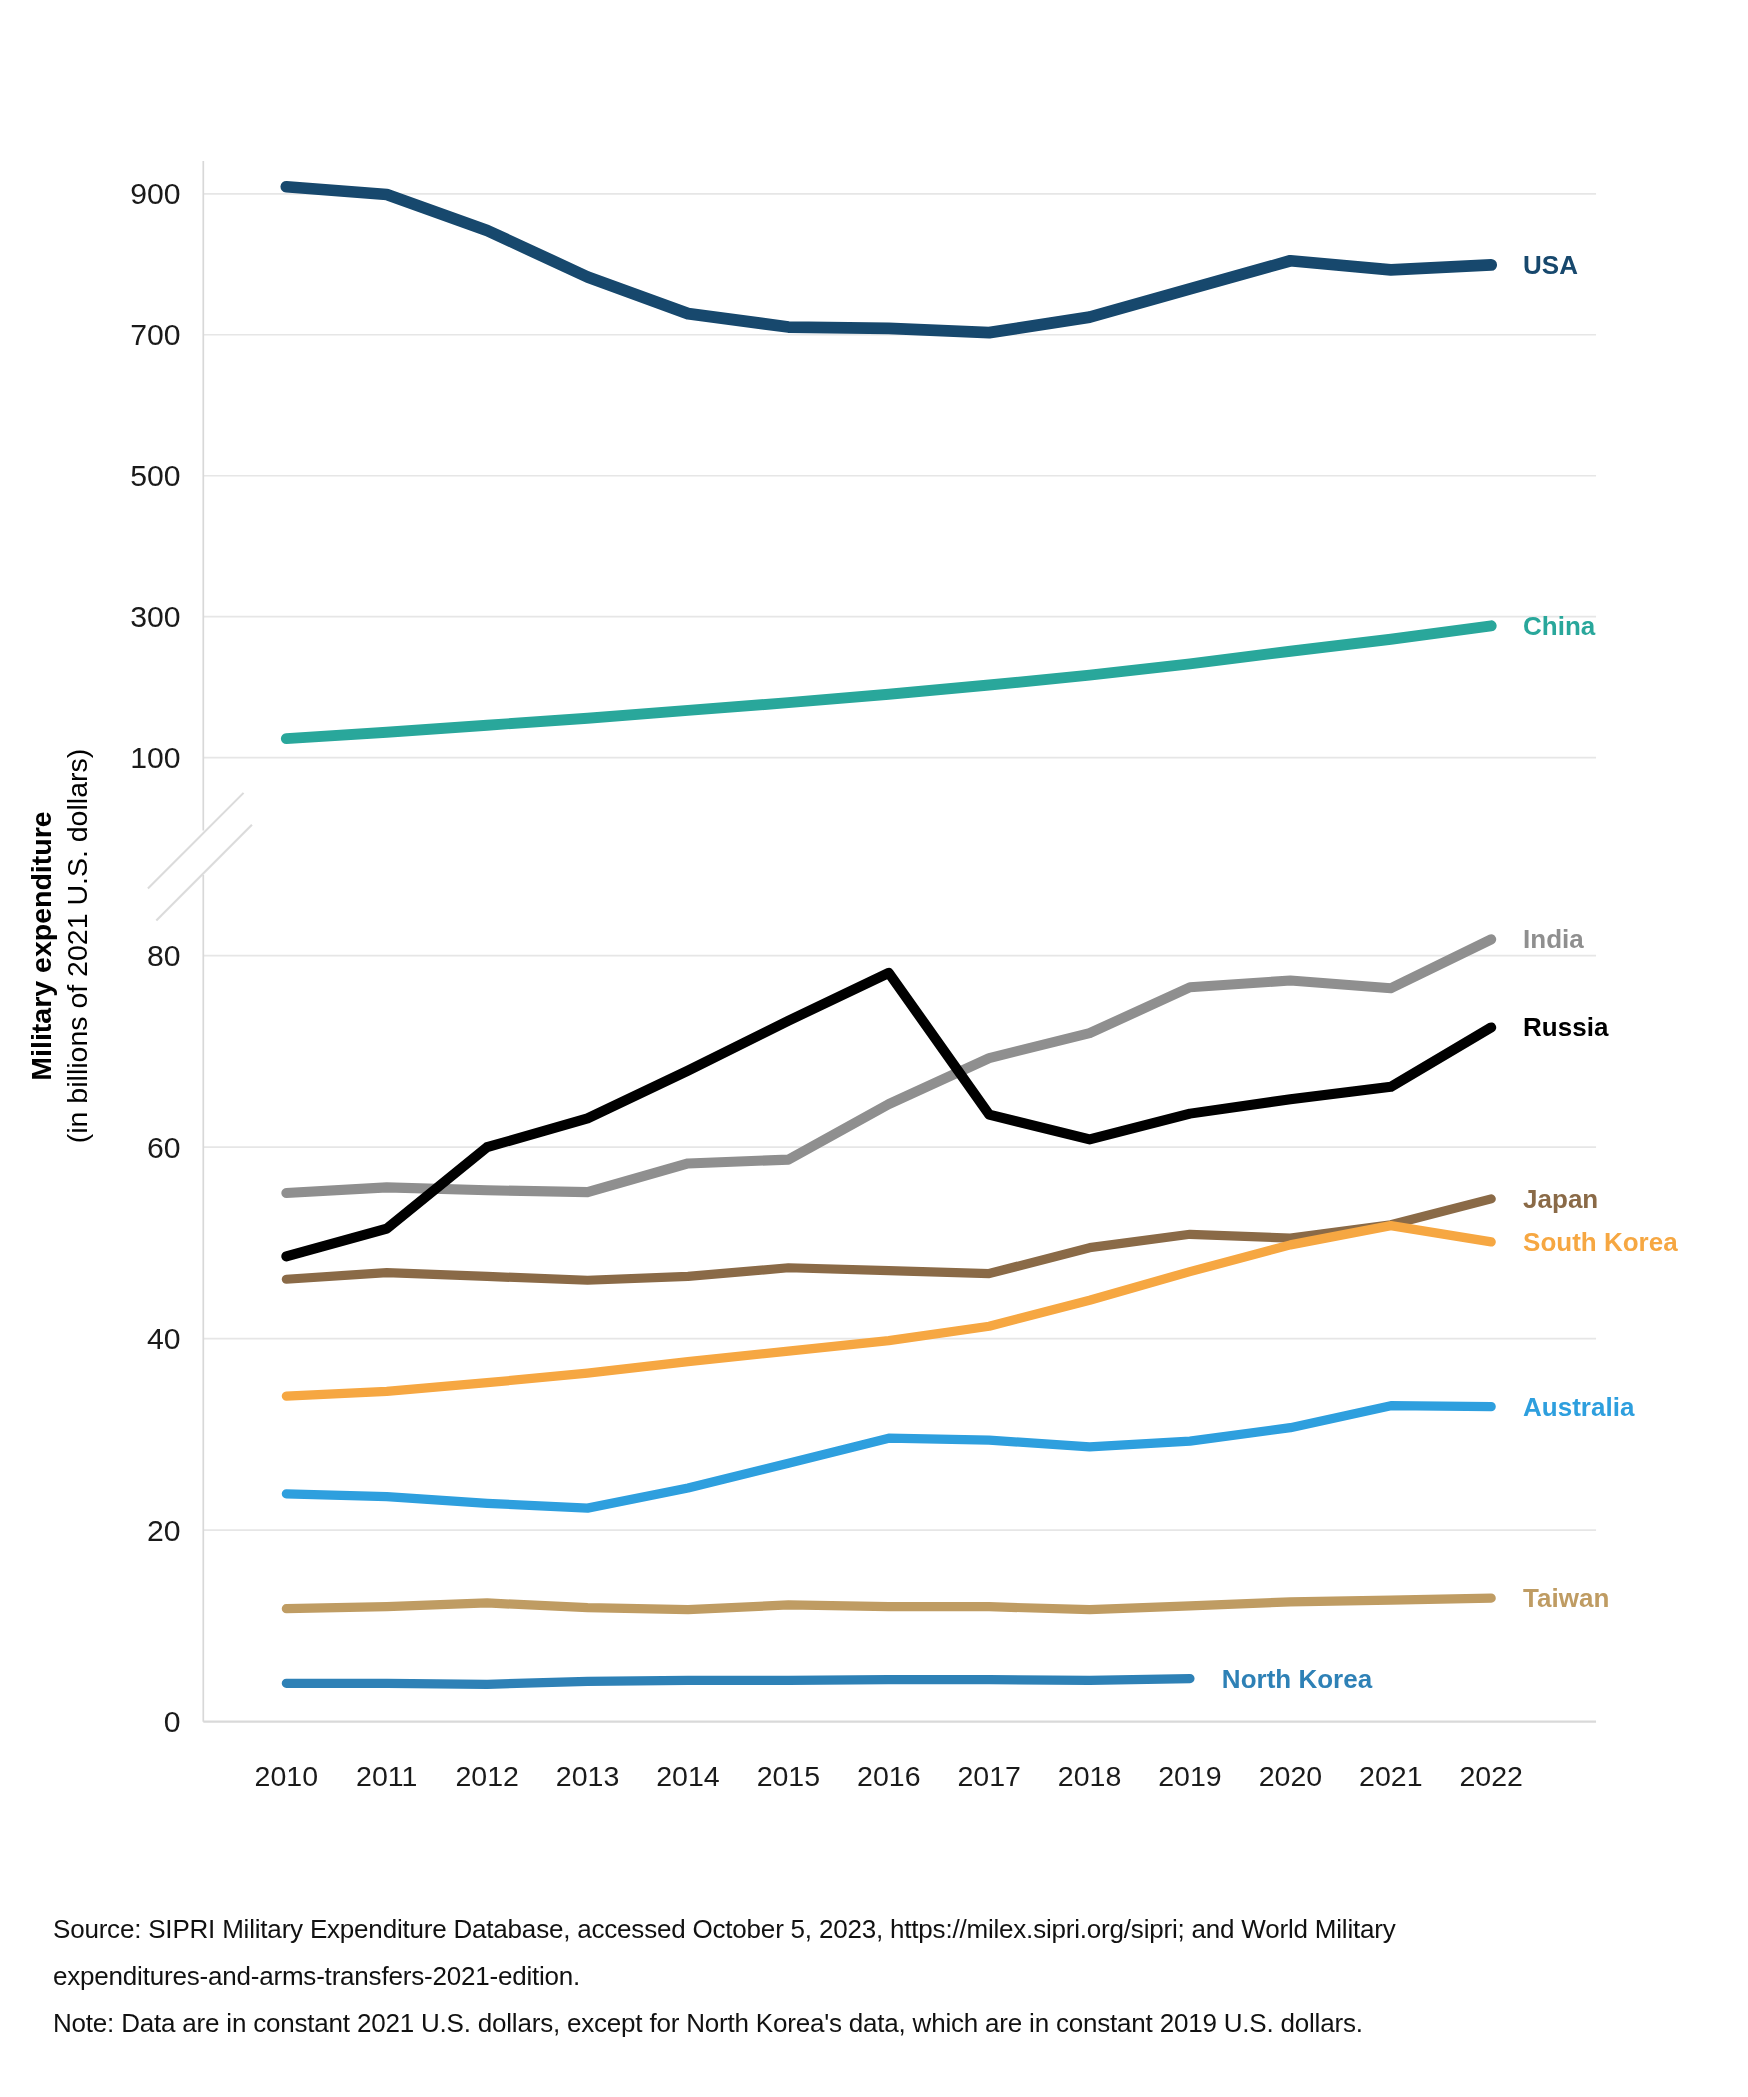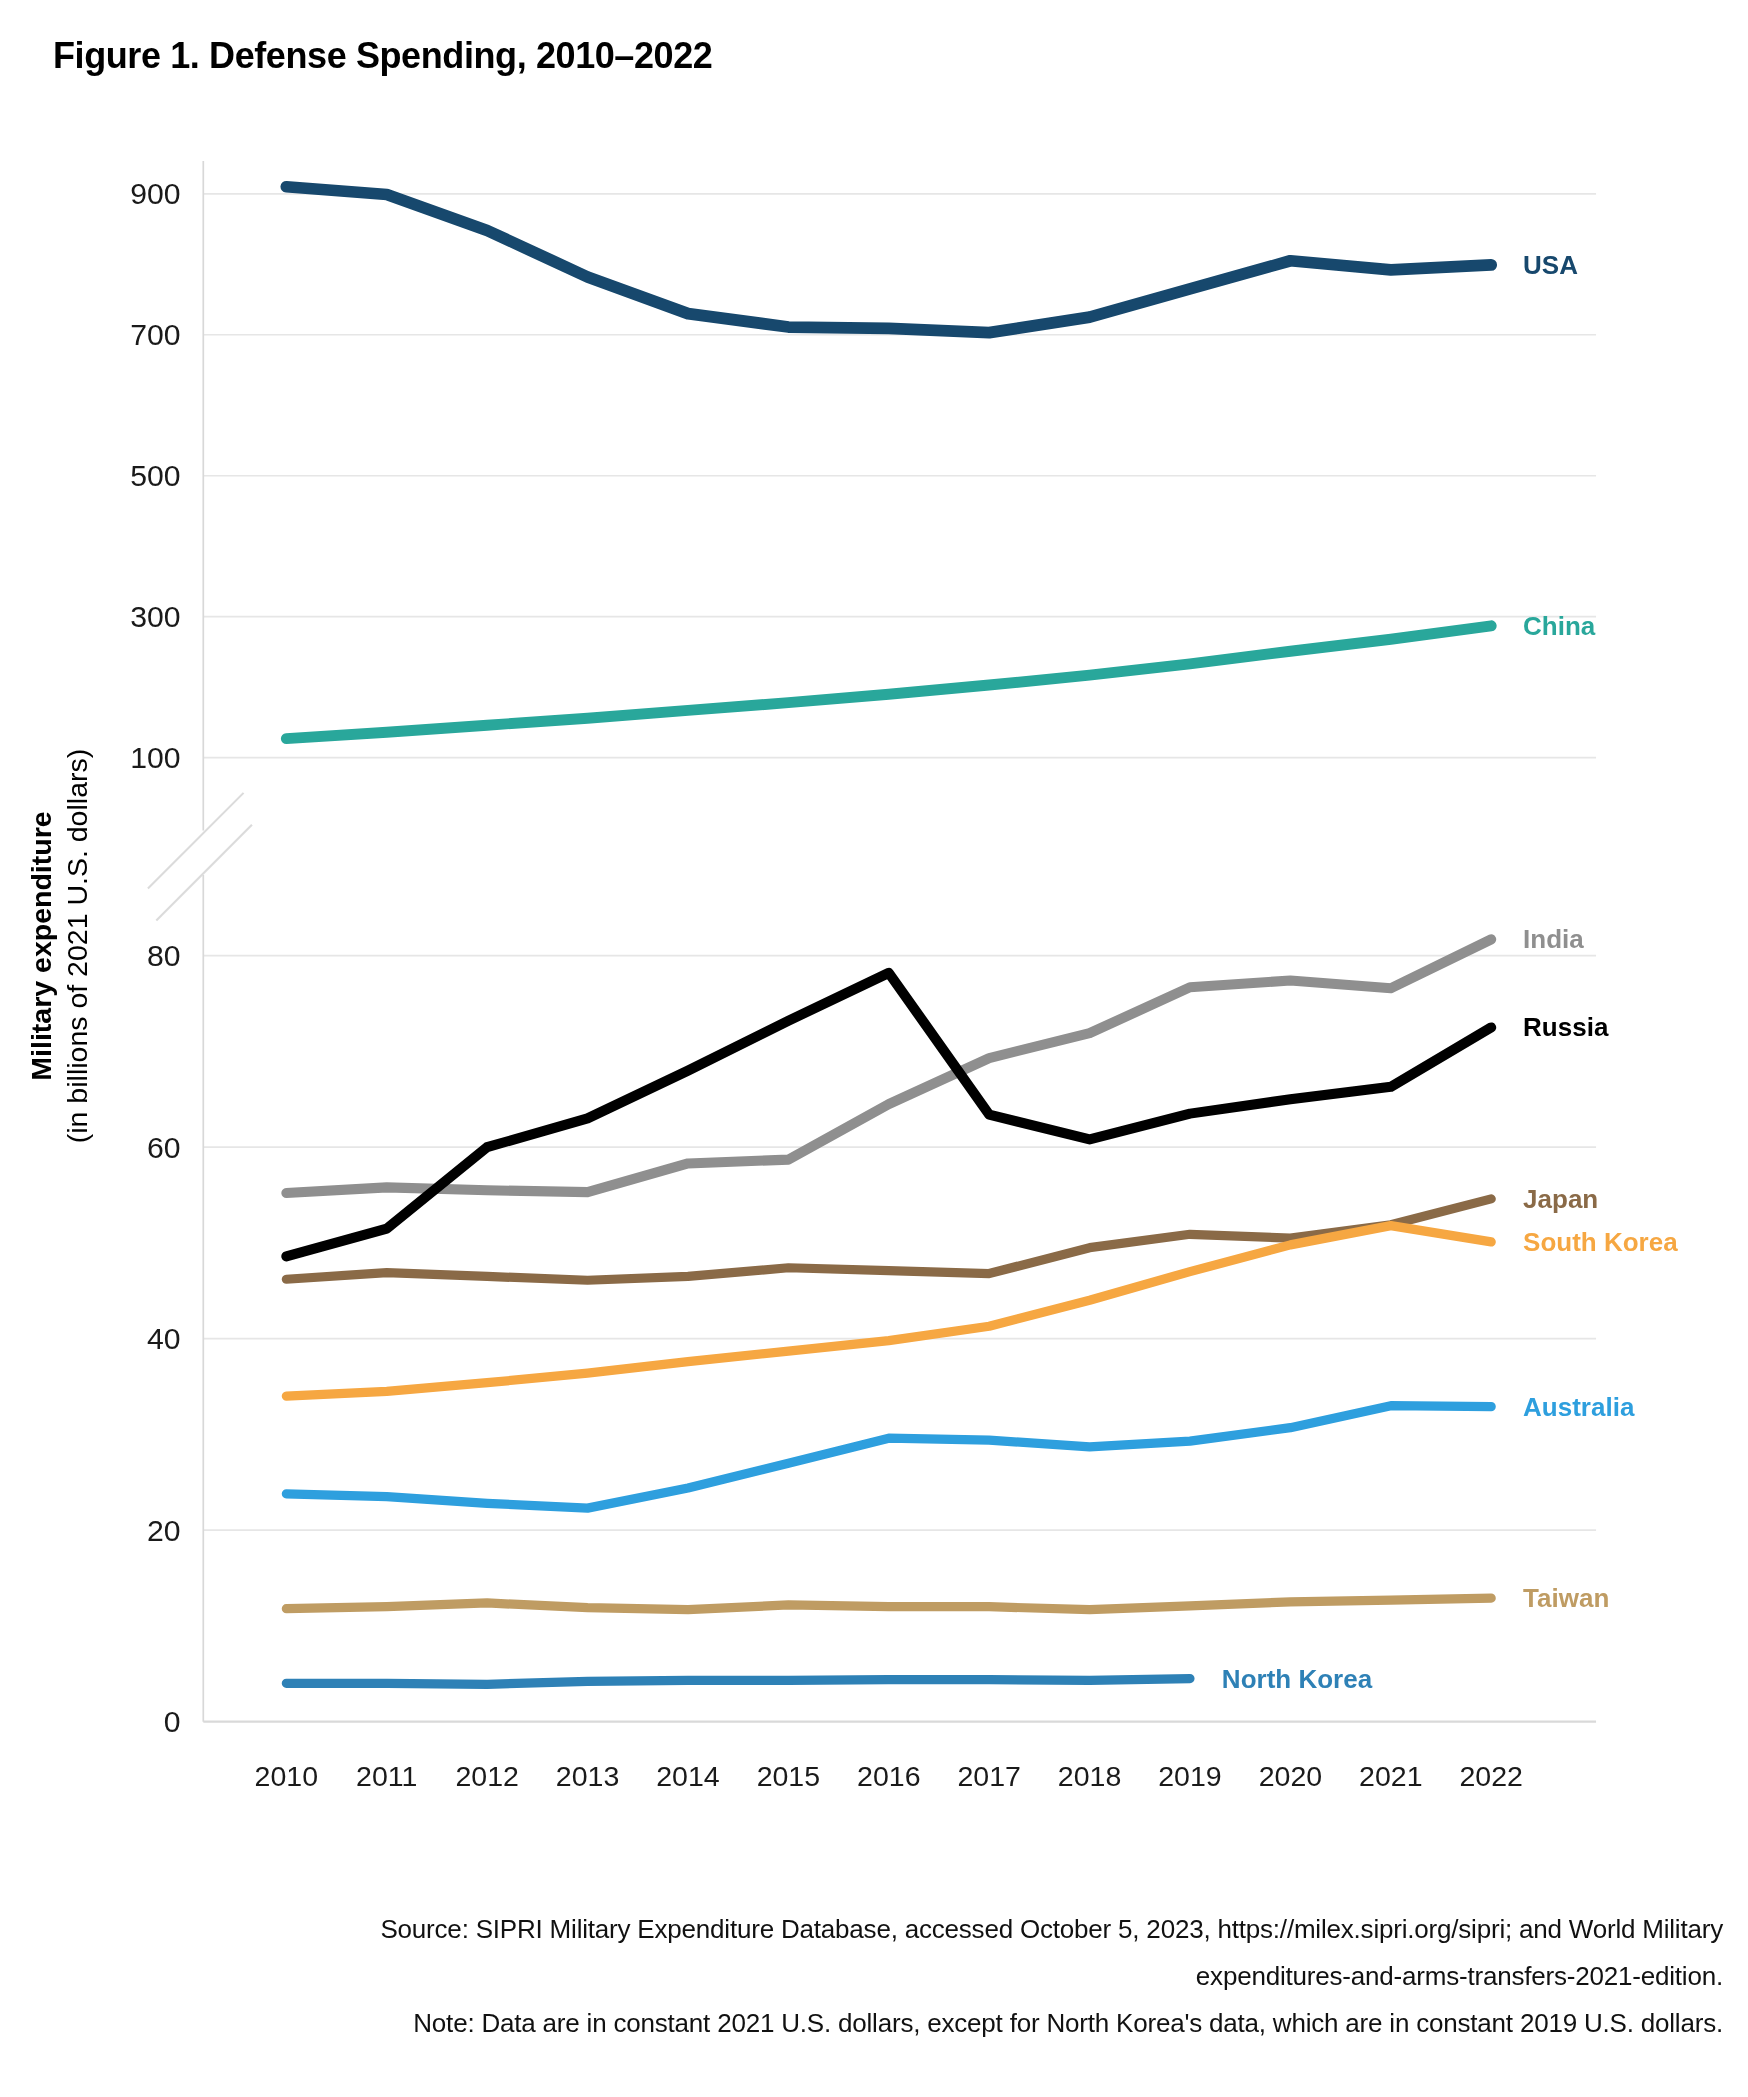--- a/index.html
+++ b/index.html
@@ -4,27 +4,26 @@
 <style>
   html,body{margin:0;padding:0;background:#ffffff;}
   body{font-family:"Liberation Sans", sans-serif;}
   .page{position:relative;width:1749px;height:2098px;background:#fff;overflow:hidden;}
   .chart-title{position:absolute;left:53px;top:35px;font-size:36px;font-weight:bold;color:#000;letter-spacing:-0.4px;}
   .chart-svg{position:absolute;left:0;top:0;}
   .y-axis-title{position:absolute;left:60px;top:946px;transform:translate(-50%,-50%) rotate(-90deg);white-space:nowrap;text-align:center;line-height:1.25;}
   .y-axis-title .t1{font-size:28.5px;font-weight:bold;color:#000;}
   .y-axis-title .t2{font-size:28.5px;color:#000;}
   .footer{position:absolute;left:53px;top:1906px;width:1670px;color:#111;}
-  .footer div{font-size:26px;line-height:47px;letter-spacing:-0.2px;text-align:right;}
+  .footer div{font-size:26px;line-height:47px;letter-spacing:-0.2px;}
 </style>
 </head>
 <body>
 
 <div class="page">
-  <div class="chart-title">Figure 1. Defense Spending, 2010–2022</div>
 
   <svg class="chart-svg" id="chart" width="1749" height="1871" viewBox="0 0 2084 2230">
       <line x1="242" y1="903" x2="1902" y2="903" stroke="#E6E6E6" stroke-width="2"></line>
       <text x="215" y="903" font-family="&quot;Liberation Sans&quot;, sans-serif" font-size="36" fill="#1a1a1a" text-anchor="end" dominant-baseline="central" font-weight="normal">100</text>
       <line x1="242" y1="735" x2="1902" y2="735" stroke="#E6E6E6" stroke-width="2"></line>
       <text x="215" y="735" font-family="&quot;Liberation Sans&quot;, sans-serif" font-size="36" fill="#1a1a1a" text-anchor="end" dominant-baseline="central" font-weight="normal">300</text>
       <line x1="242" y1="567" x2="1902" y2="567" stroke="#E6E6E6" stroke-width="2"></line>
       <text x="215" y="567" font-family="&quot;Liberation Sans&quot;, sans-serif" font-size="36" fill="#1a1a1a" text-anchor="end" dominant-baseline="central" font-weight="normal">500</text>
       <line x1="242" y1="399" x2="1902" y2="399" stroke="#E6E6E6" stroke-width="2"></line>
       <text x="215" y="399" font-family="&quot;Liberation Sans&quot;, sans-serif" font-size="36" fill="#1a1a1a" text-anchor="end" dominant-baseline="central" font-weight="normal">700</text>

